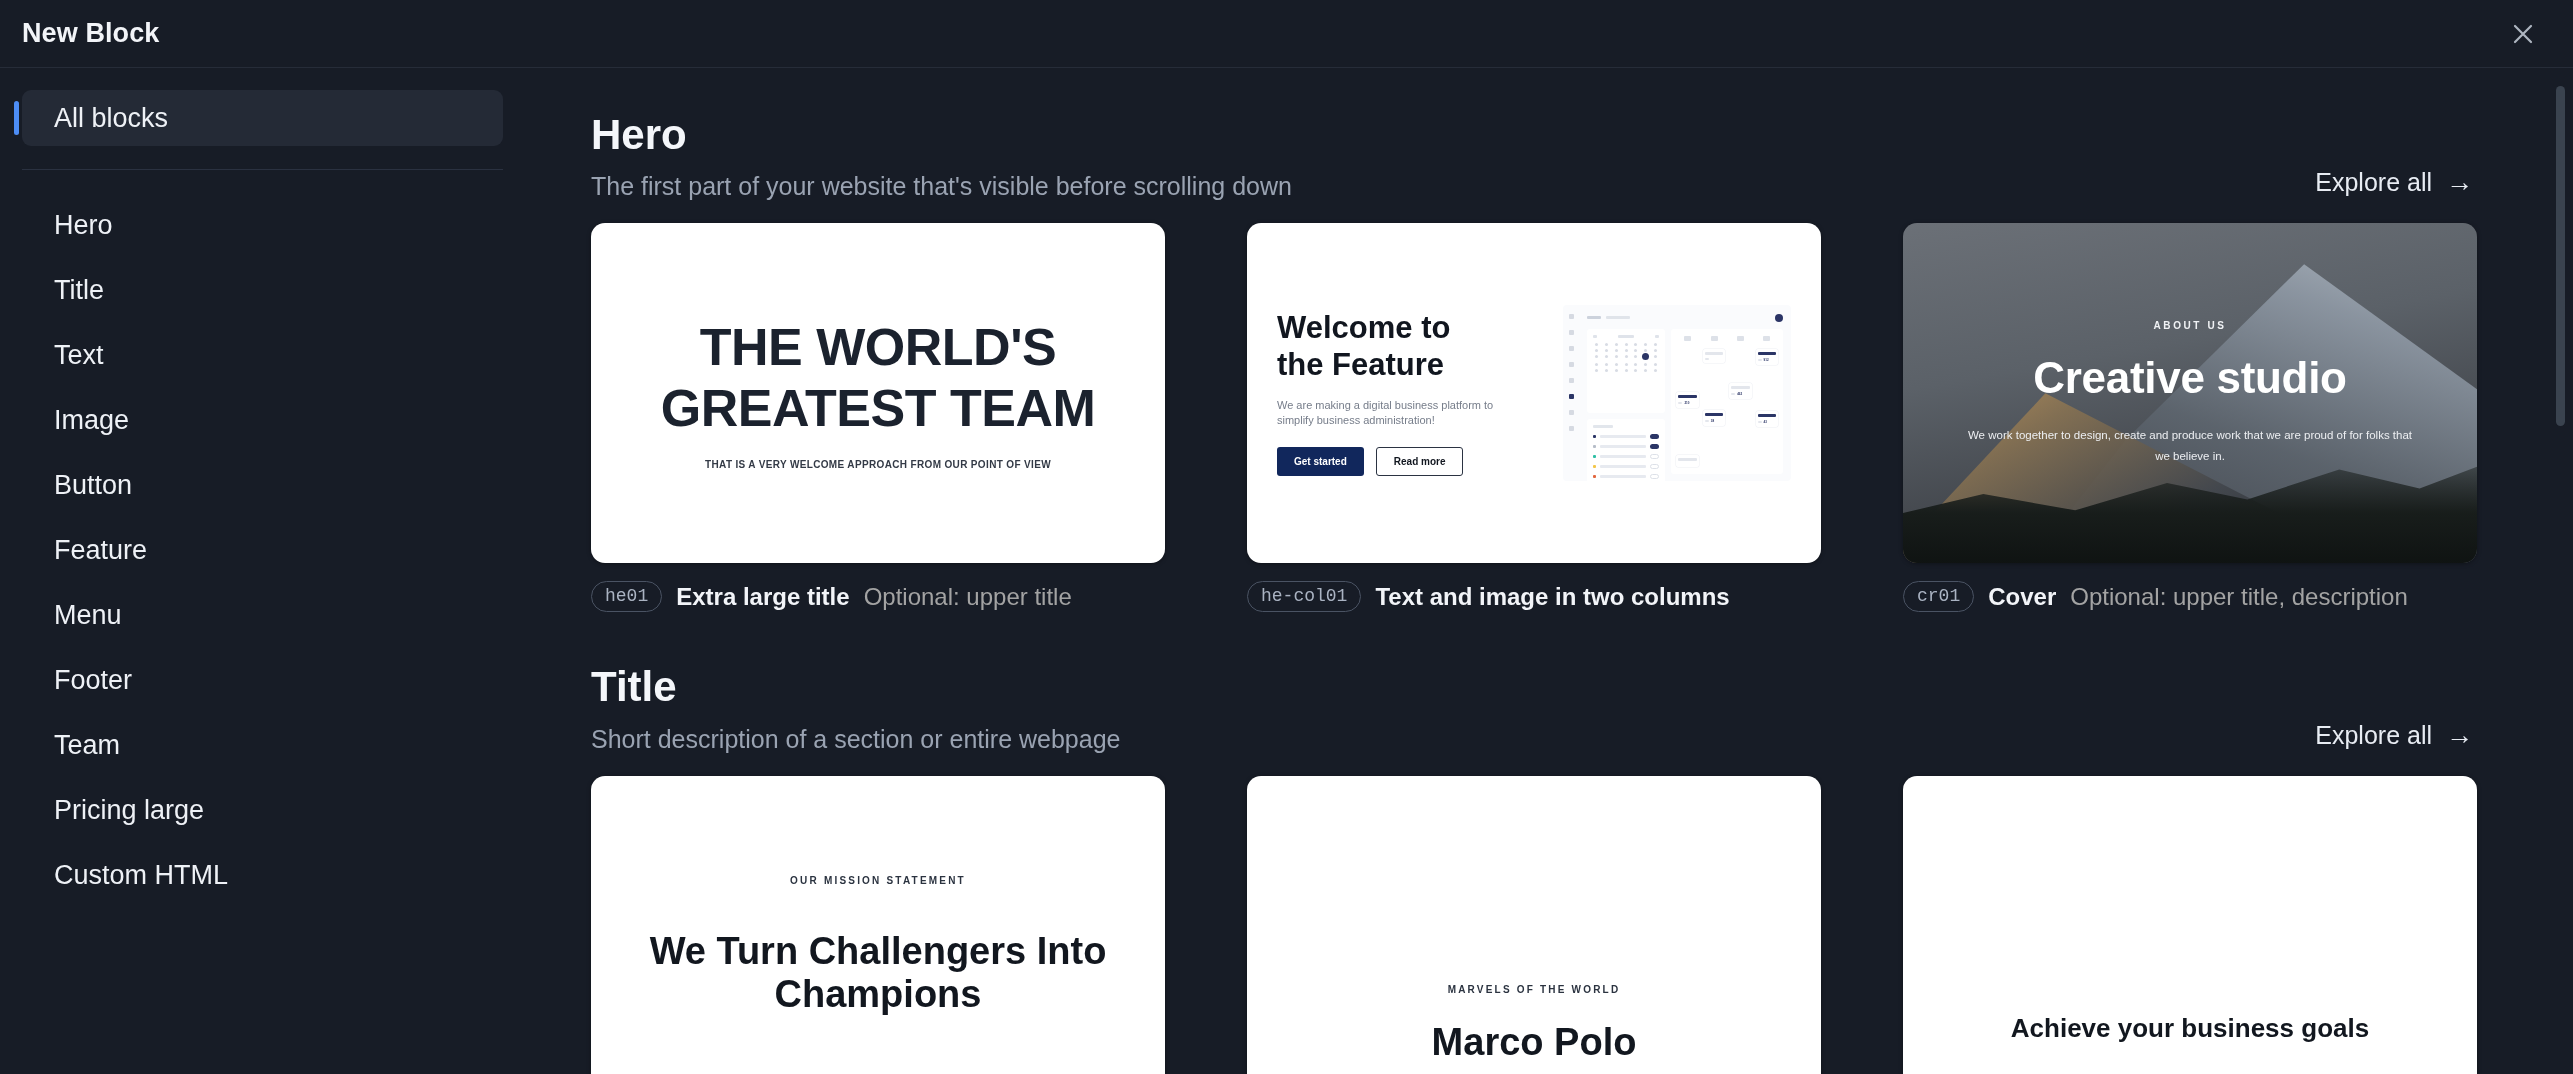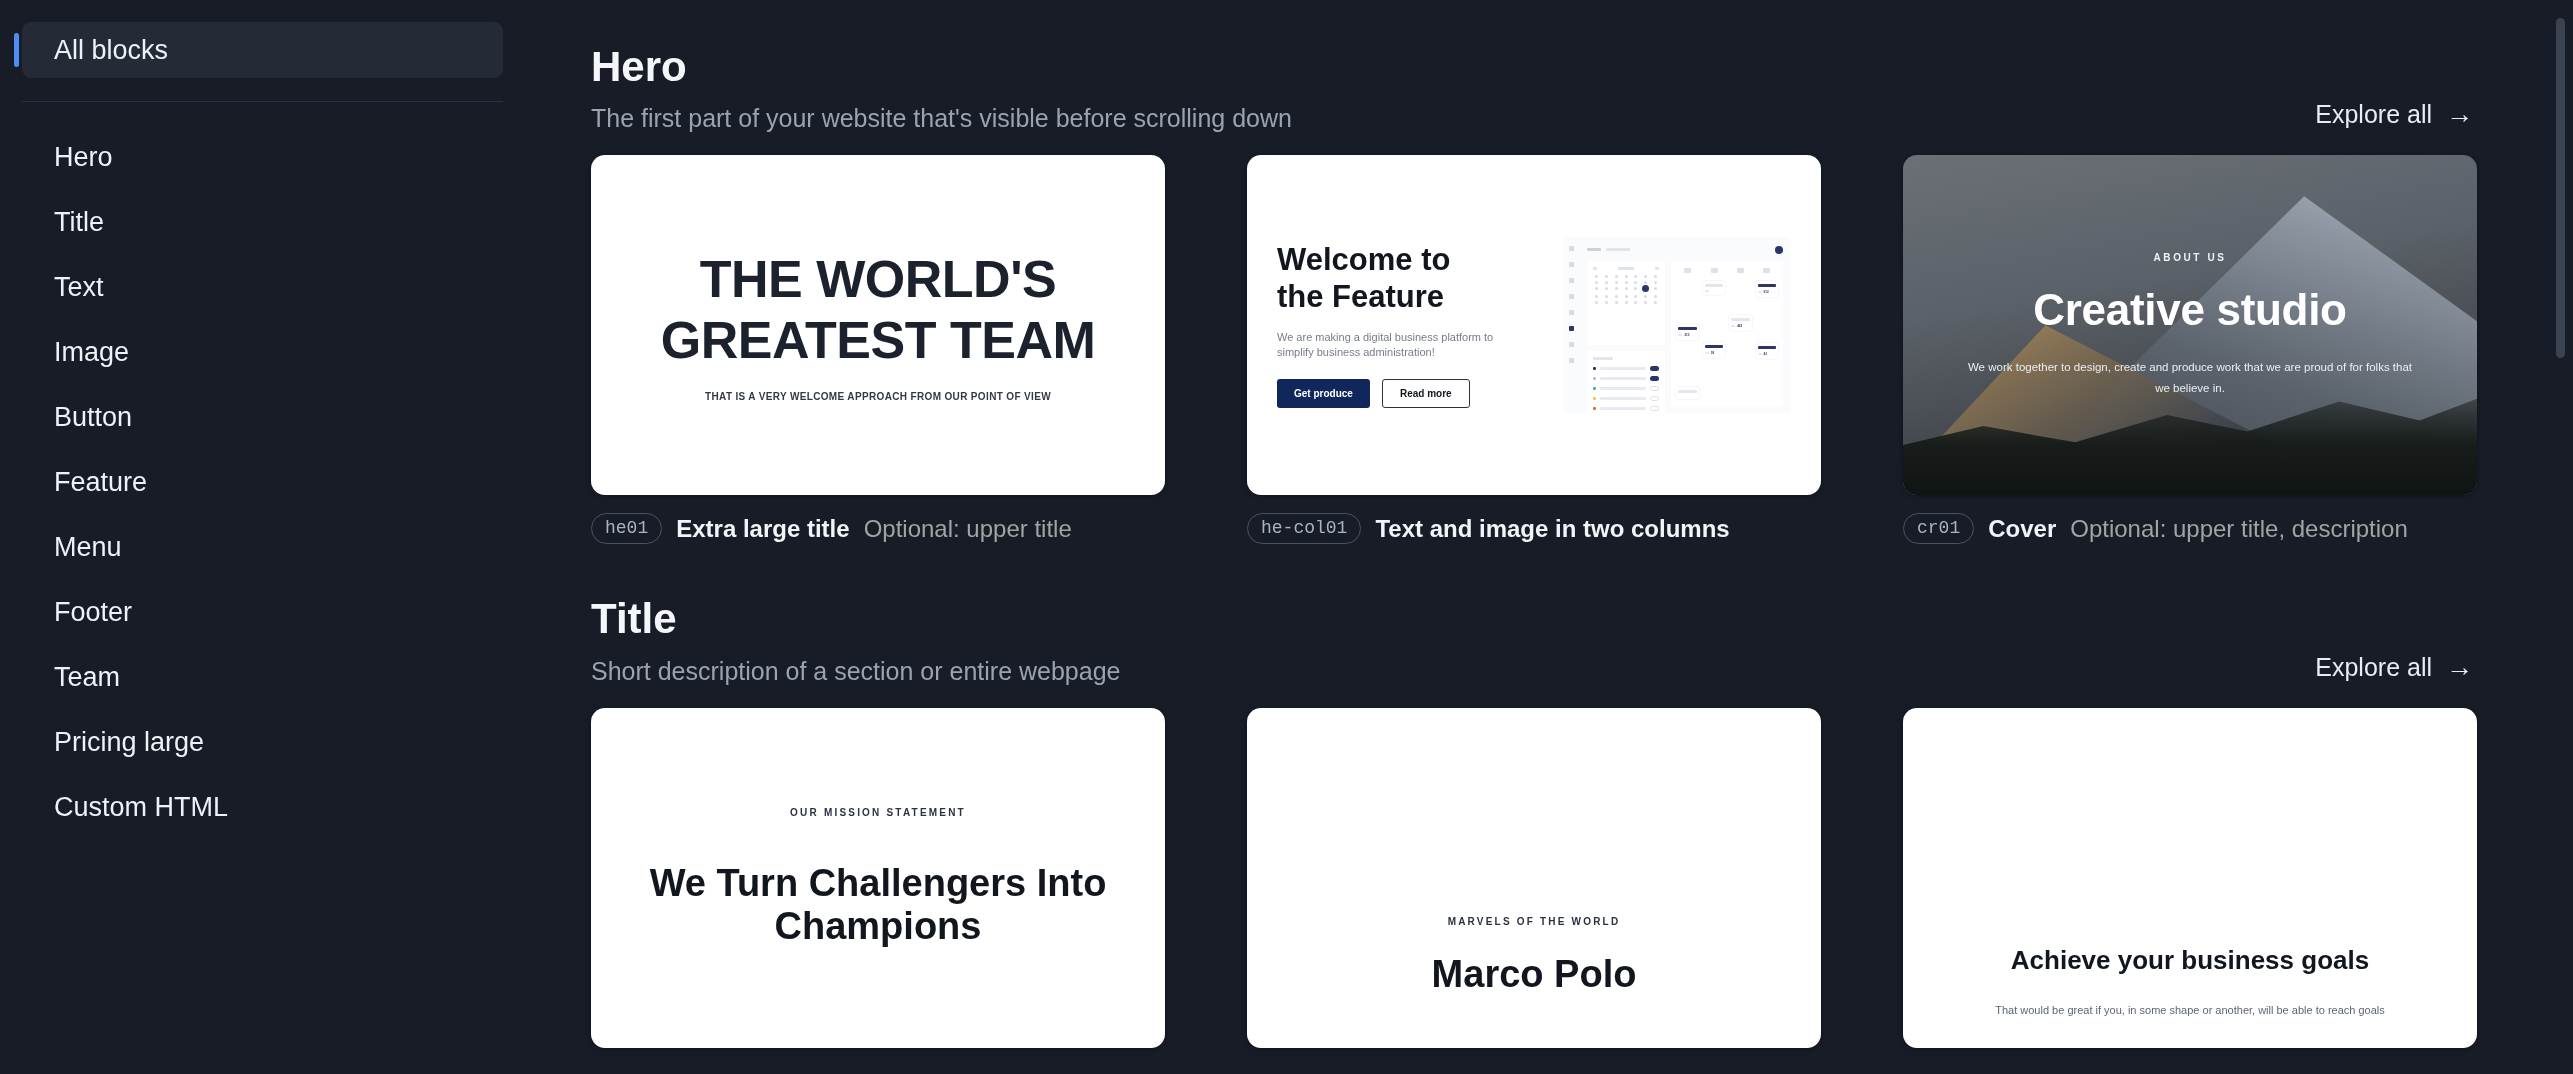--- a/index.html
+++ b/index.html
@@ -195,20 +195,28 @@
   .scroll-thumb {
     position: absolute; top: 8px; left: 0; width: 9px; height: 340px;
     background: #3a434f; border-radius: 6px;
   }
 </style>
 </head>
 <body>
 
 <div class="app">
 
+  <div class="topbar">
+    <div class="topbar-title">New Block</div>
+    <div class="close-btn">
+      <svg width="26" height="26" viewBox="0 0 26 26" aria-hidden="true">
+        <path d="M5 5 L21 21 M21 5 L5 21" stroke="#aeb5c0" stroke-width="2.2" stroke-linecap="round" fill="none"></path>
+      </svg>
+    </div>
+  </div>
 
   <div class="body">
 
     <div class="sidebar">
       <div class="nav-top">
         <div class="nav-item active">
           <span>All blocks</span>
         </div>
       </div>
 
@@ -278,21 +286,21 @@
               <span class="cap-opt">Optional: upper title</span>
             </div>
           </div>
 
           <div class="card">
             <div class="thumb t2">
               <div class="t2-left">
                 <div class="t2-h">Welcome to the Feature</div>
                 <div class="t2-p">We are making a digital business platform to simplify business administration!</div>
                 <div class="t2-btns">
-                  <span class="btn-primary">Get produce</span>
+                  <span class="btn-primary">Get started</span>
                   <span class="btn-outline">Read more</span>
                 </div>
               </div>
               <div class="t2-right">
                 <div class="mock">
                   <div class="mock-rail">
                     <i></i>
                     <i></i>
                     <i></i>
                     <i></i>

